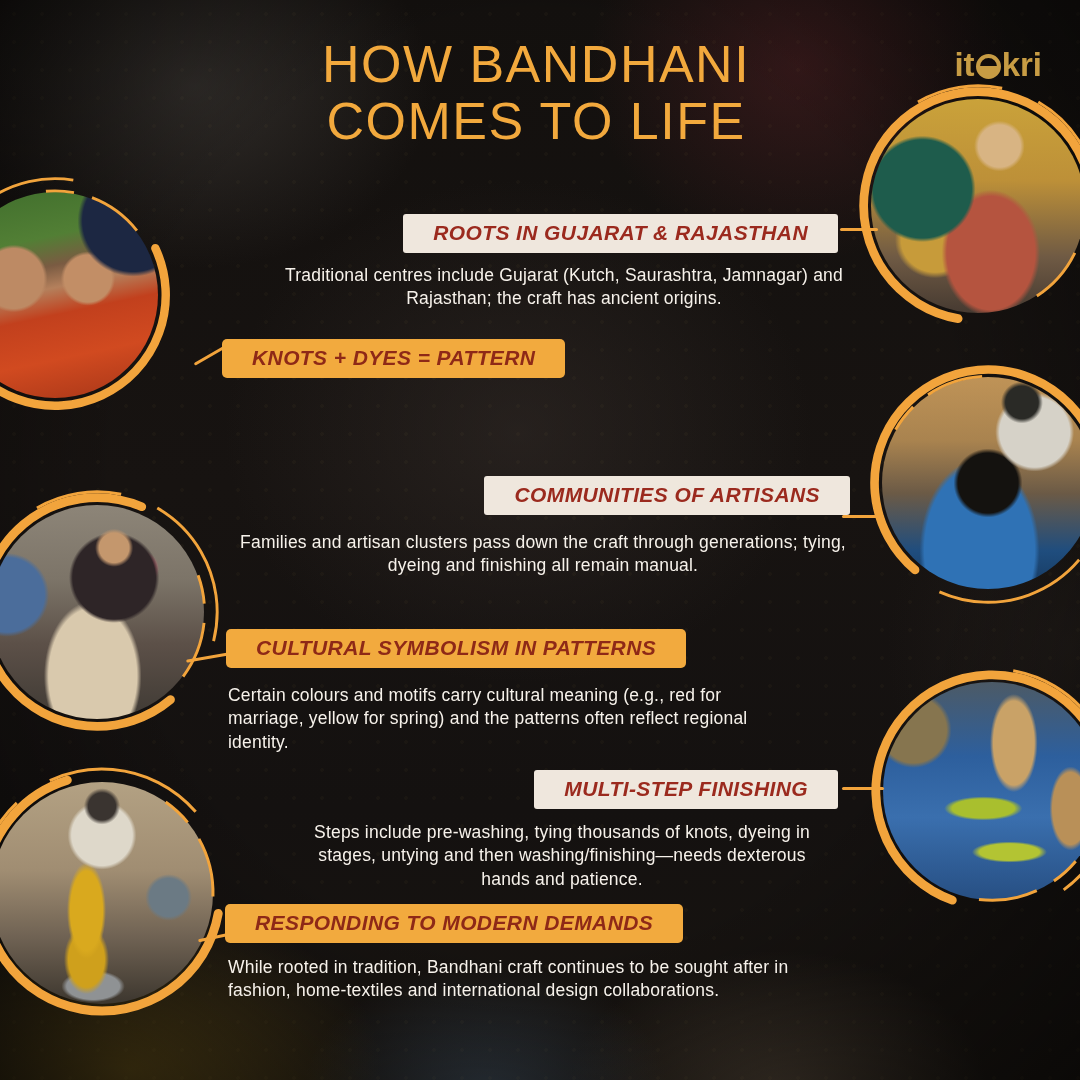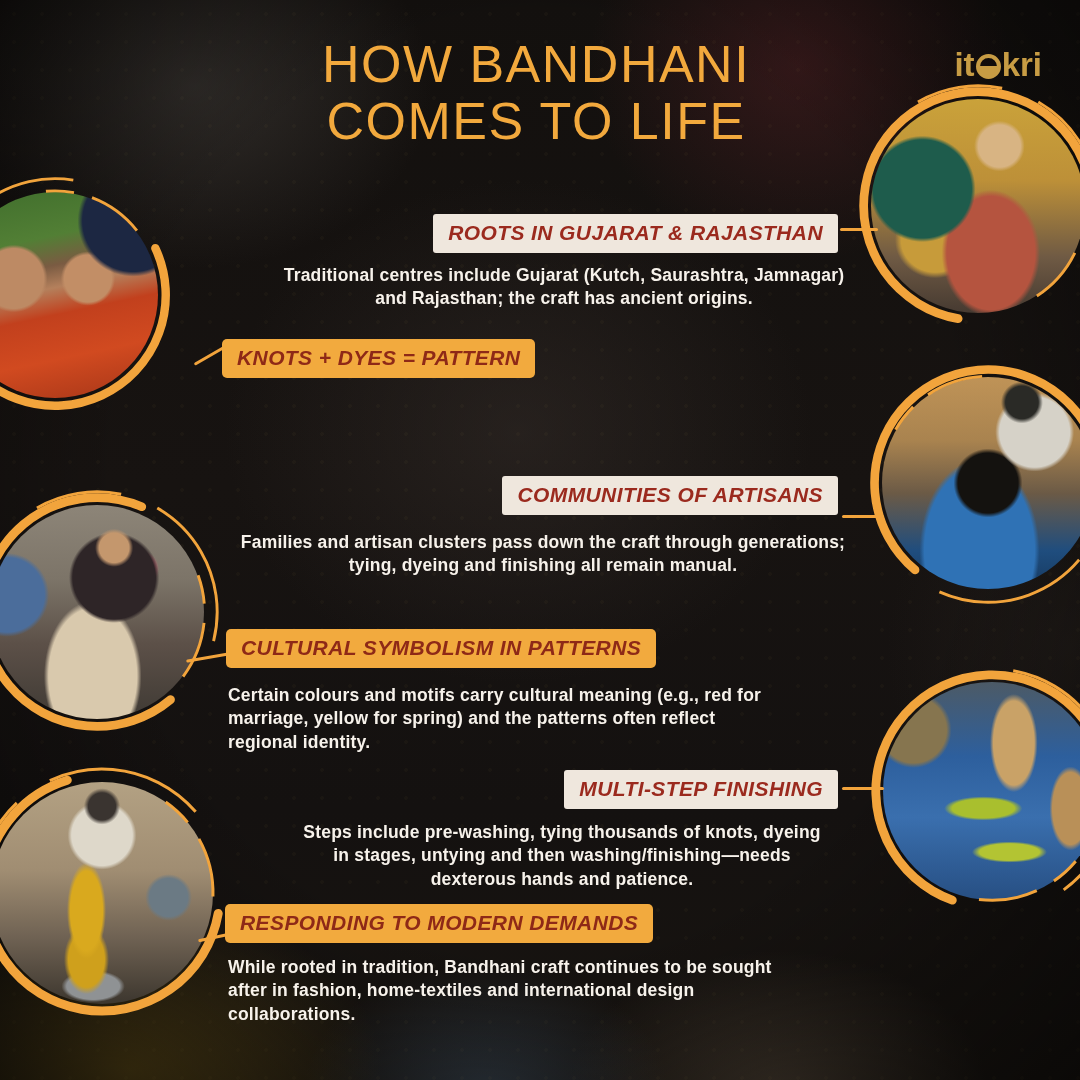--- a/index.html
+++ b/index.html
@@ -87,29 +87,29 @@
       radial-gradient(circle at 50% 24%, #ded8ca 0 15%, transparent 17%),
       radial-gradient(ellipse 26px 64px at 43% 58%, #d9a91e 0 62%, transparent 75%),
       radial-gradient(ellipse 30px 46px at 43% 80%, #cfa01c 0 60%, transparent 75%),
       radial-gradient(ellipse 44px 22px at 46% 92%, #8f9294 0 60%, transparent 72%),
       radial-gradient(circle at 80% 52%, #6b7a84 0 9%, transparent 11%),
       linear-gradient(180deg,#b3a183 0%,#a08d72 40%,#6f6253 70%,#3c362e 100%);}
   
   .conn{position:absolute;height:3px;background:#F2A43C;border-radius:2px;}
   
   .hbox{
-    position:absolute;display:inline-block;padding:7px 15px 8px;
+    position:absolute;display:inline-block;padding:7px 30px 8px;
     font-style:italic;font-weight:bold;font-size:21px;letter-spacing:.4px;
     border-radius:3px;white-space:nowrap;
   }
   .hbox.cream{background:#EFE7DD;color:#9B2A1E;}
   .hbox.orange{background:#F2AA3E;color:#8E2917;border-radius:5px;}
   
   .btxt{
-    position:absolute;margin:0;color:#F7F2EB;font-weight:bold;
+    position:absolute;margin:0;color:#F7F2EB;font-weight:normal;
     font-size:17.5px;line-height:1.33;letter-spacing:.2px;
   }
   .btxt.center{text-align:center;}
   .btxt.left{text-align:left;}
 </style>
 </head>
 <body>
 
 <div class="canvas">
   <div class="bg"></div>
@@ -182,21 +182,21 @@
   <div class="conn" style="left:842px;top:515px;width:42px;"></div>
   <div class="conn" style="left:186px;top:656px;width:44px;transform:rotate(-10deg);"></div>
   <div class="conn" style="left:842px;top:787px;width:42px;"></div>
   <div class="conn" style="left:198px;top:936px;width:32px;transform:rotate(-12deg);"></div>
 
   <div class="hbox cream" style="right:242px;top:214px;"><span>ROOTS IN GUJARAT &amp; RAJASTHAN</span></div>
   <p class="btxt center" style="right:230px;top:264px;width:572px;">Traditional centres include Gujarat (Kutch, Saurashtra, Jamnagar) and Rajasthan; the craft has ancient origins.</p>
 
   <div class="hbox orange" style="left:222px;top:339px;"><span>KNOTS + DYES = PATTERN</span></div>
 
-  <div class="hbox cream" style="right:242px;top:476px;margin-left:48px;"><span>COMMUNITIES OF ARTISANS</span></div>
+  <div class="hbox cream" style="right:230px;top:476px;margin-left:48px;"><span>COMMUNITIES OF ARTISANS</span></div>
   <p class="btxt center" style="right:228px;top:531px;width:618px;margin-left:15px;">Families and artisan clusters pass down the craft through generations; tying, dyeing and finishing all remain manual.</p>
 
   <div class="hbox orange" style="left:226px;top:629px;"><span>CULTURAL SYMBOLISM IN PATTERNS</span></div>
   <p class="btxt left" style="left:228px;top:684px;width:545px;">Certain colours and motifs carry cultural meaning (e.g., red for marriage, yellow for spring) and the patterns often reflect regional identity.</p>
 
   <div class="hbox cream" style="right:242px;top:770px;margin-left:19px;"><span>MULTI-STEP FINISHING</span></div>
   <p class="btxt center" style="right:253px;top:821px;width:530px;">Steps include pre-washing, tying thousands of knots, dyeing in stages, untying and then washing/finishing—needs dexterous hands and patience.</p>
 
   <div class="hbox orange" style="left:225px;top:904px;"><span>RESPONDING TO MODERN DEMANDS</span></div>
   <p class="btxt left" style="left:228px;top:956px;width:565px;">While rooted in tradition, Bandhani craft continues to be sought after in fashion, home-textiles and international design collaborations.</p>

